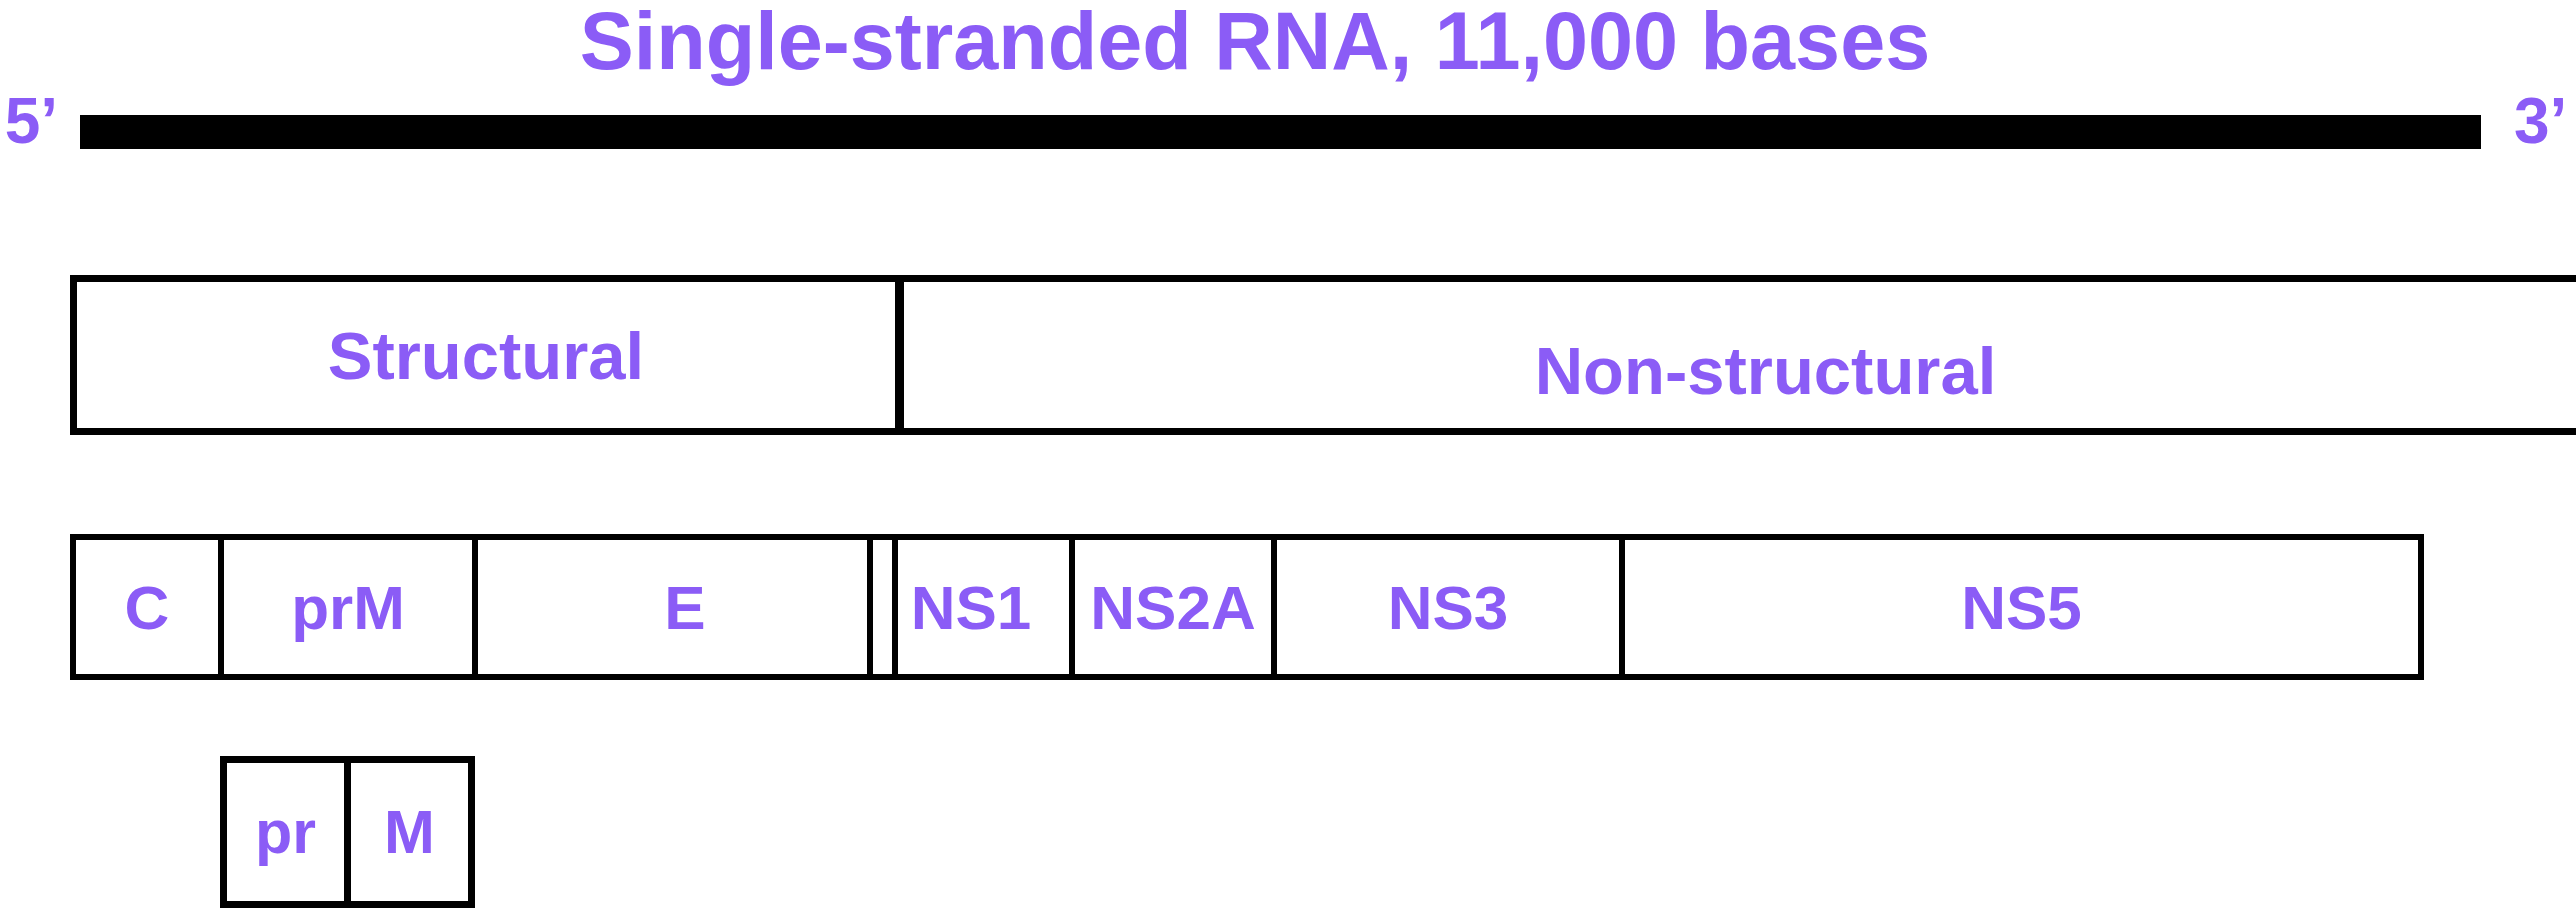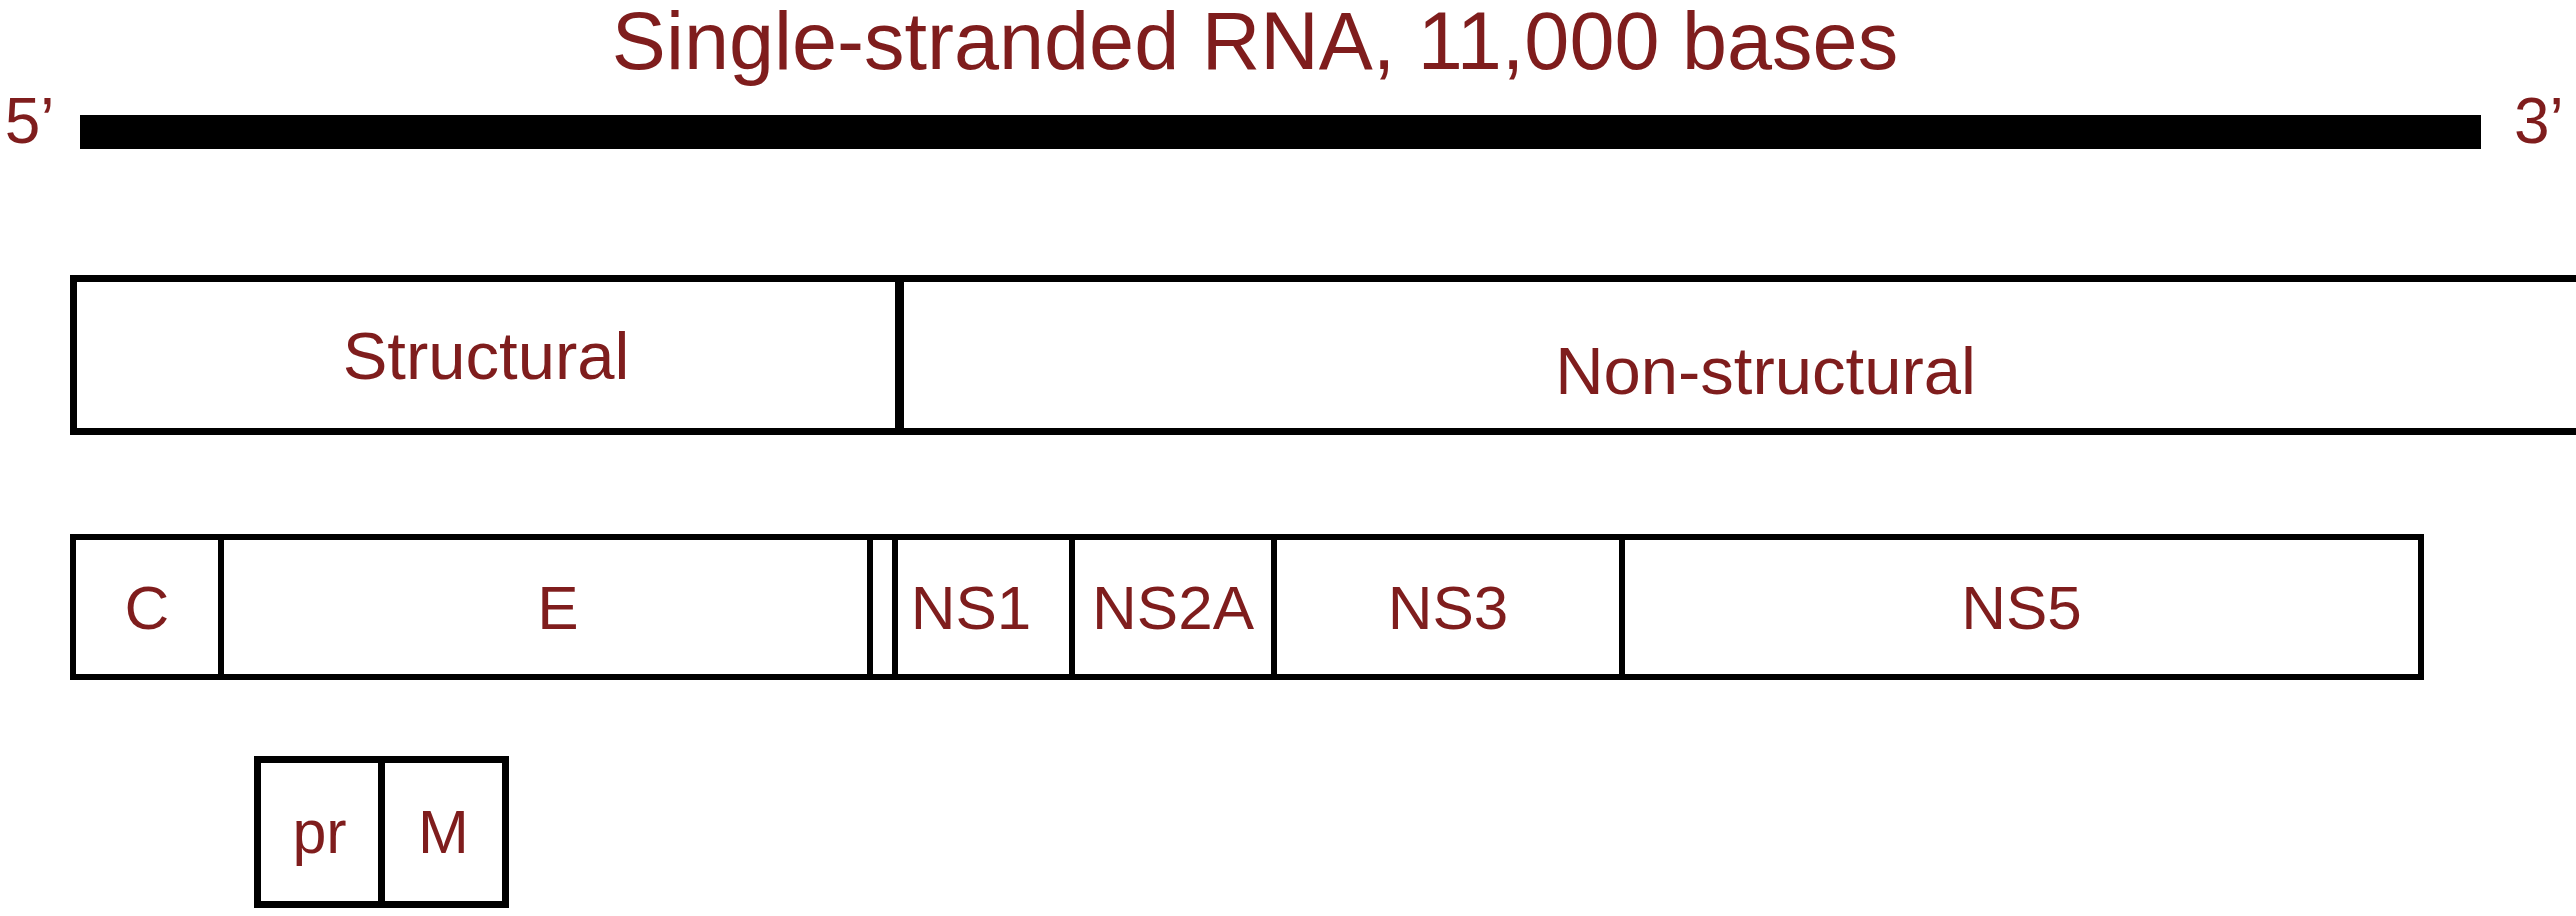--- a/index.html
+++ b/index.html
@@ -1,23 +1,24 @@
 <!DOCTYPE html>
 <html style="font-size:12.5px"><head>
 <meta charset="utf-8">
 <style>
   html, body { margin: 0; padding: 0; background: #ffffff; }
   .canvas {
     position: relative;
     width: 2576px;
     height: 916px;
     background: #ffffff;
-    color: #7f1d1d;
+    color: #8b5cf6;
     font-family: "Liberation Sans", sans-serif;
     overflow: hidden;
+    font-weight: bold;
   }
   .title {
     position: absolute;
     left: 0; right: 66px; top: -4.7px;
     text-align: center;
     font-size: 81px;
     line-height: 1.15;
     white-space: nowrap;
   }
   .prime-label {
@@ -71,21 +72,20 @@
   }
   .gene-cell.last { border-right: none; flex: 1; }
   .prm-sub-box {
     position: absolute;
     left: 220px; top: 756px;
     width: 255px; height: 152px;
     border: 7.8px solid #000000;
     box-sizing: border-box;
     display: flex;
     font-size: 61px;
-    margin-left: 34px;
   }
   .prm-cell {
     display: flex;
     align-items: center;
     justify-content: center;
     box-sizing: content-box;
   }
   .prm-cell-pr { width: 117px; border-right: 7.8px solid #000000; }
   .prm-cell-m { flex: 1; }
 </style>
@@ -106,20 +106,23 @@
     </div>
     <div class="region-cell region-cell-right">
       <span>Non-structural</span>
     </div>
   </div>
 
   <div class="gene-group gene-group-structural">
     <div class="gene-cell" style="width:142px">
       <span>C</span>
     </div>
+    <div class="gene-cell" style="width:248px">
+      <span>prM</span>
+    </div>
     <div class="gene-cell last">
       <span>E</span>
     </div>
   </div>
 
   <div class="gene-group gene-group-nonstructural">
     <div class="gene-cell" style="width:196px">
       <span>NS1</span>
     </div>
     <div class="gene-cell" style="width:196px">

